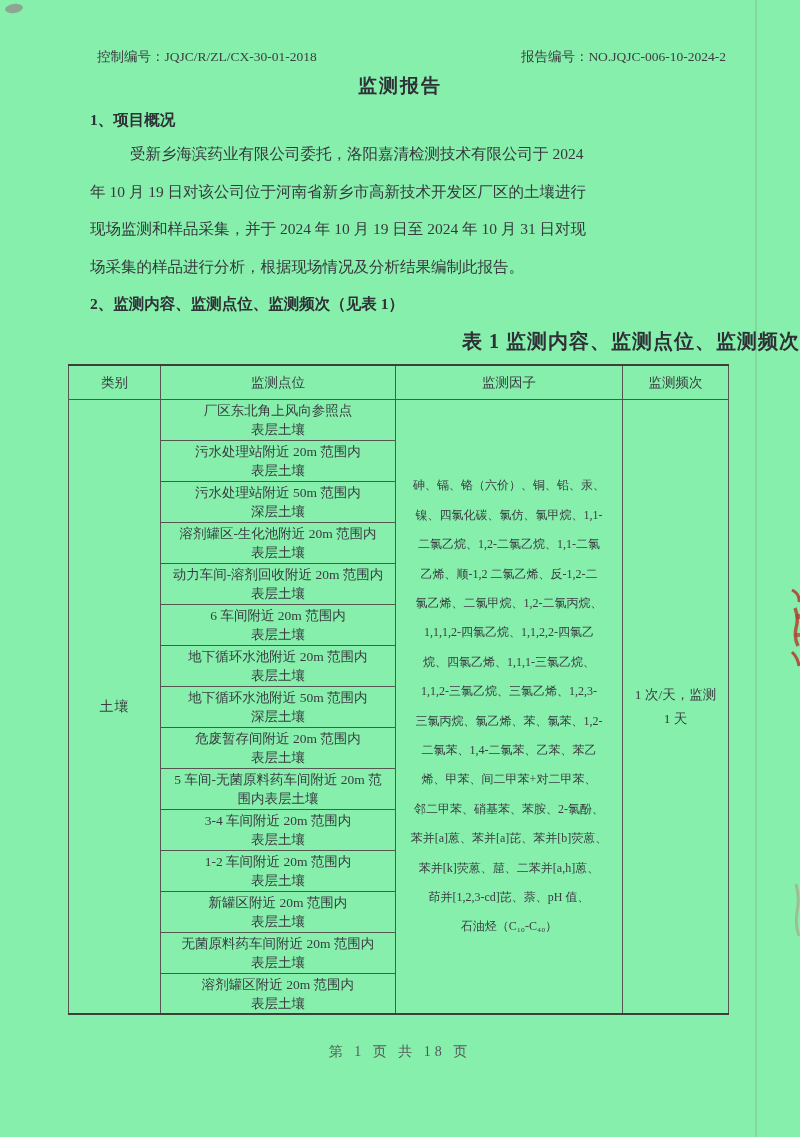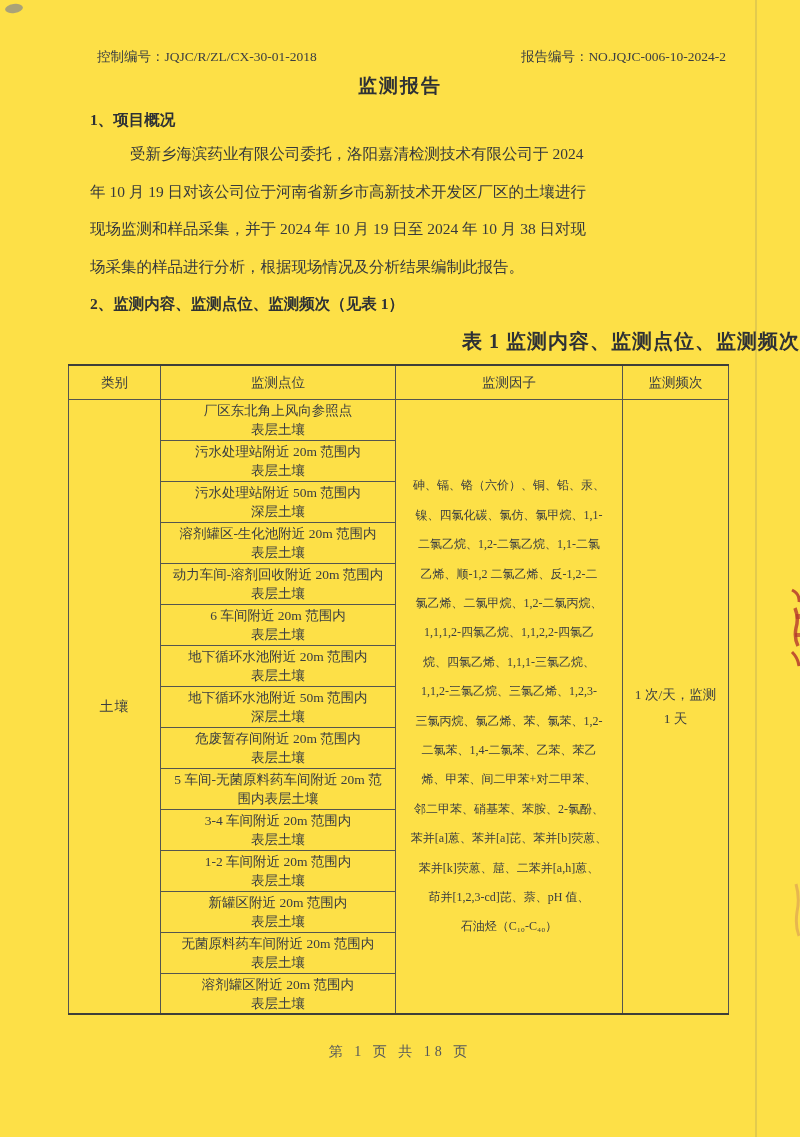--- a/index.html
+++ b/index.html
@@ -1,20 +1,20 @@
 <!DOCTYPE html>
 <html><head>
 <meta charset="utf-8">
 <style>
   html,body{margin:0;padding:0;background:#e8e8e6;}
   .page{
     position:relative;
     width:800px;height:1137px;
     margin:0 auto;
-    background:#fde047;
+    background:#86efac;
     font-family:"Liberation Serif","DejaVu Serif",serif;
     color:#33363a;
     overflow:hidden;
     box-sizing:border-box;
   }
   
   .scan-line{position:absolute;left:755px;top:0;width:2px;height:1137px;background:rgba(110,110,104,0.18);}
   .corner-smudge{position:absolute;left:5px;top:4px;width:18px;height:9px;background:#8d8d88;border-radius:50%;opacity:.75;transform:rotate(-8deg);}
   .stamp-frag{position:absolute;right:0;width:14px;overflow:hidden;}
   .stamp-frag svg{display:block;}
@@ -105,21 +105,21 @@
     </div>
   </div>
 
   <div class="doc-title">监测报告</div>
 
   <div class="sec-heading">1、项目概况</div>
 
   <div class="para">
     <div class="line indent">受新乡海滨药业有限公司委托，洛阳嘉清检测技术有限公司于 2024</div>
     <div class="line">年 10 月 19 日对该公司位于河南省新乡市高新技术开发区厂区的土壤进行</div>
-    <div class="line">现场监测和样品采集，并于 2024 年 10 月 19 日至 2024 年 10 月 38 日对现</div>
+    <div class="line">现场监测和样品采集，并于 2024 年 10 月 19 日至 2024 年 10 月 31 日对现</div>
     <div class="line">场采集的样品进行分析，根据现场情况及分析结果编制此报告。</div>
   </div>
 
   <div class="sec-heading" style="margin-top:9px;">2、监测内容、监测点位、监测频次（见表 1）</div>
 
   <div class="tbl-caption">表 1  监测内容、监测点位、监测频次</div>
 
   <table class="report">
     <colgroup>
       <col style="width:92px">

